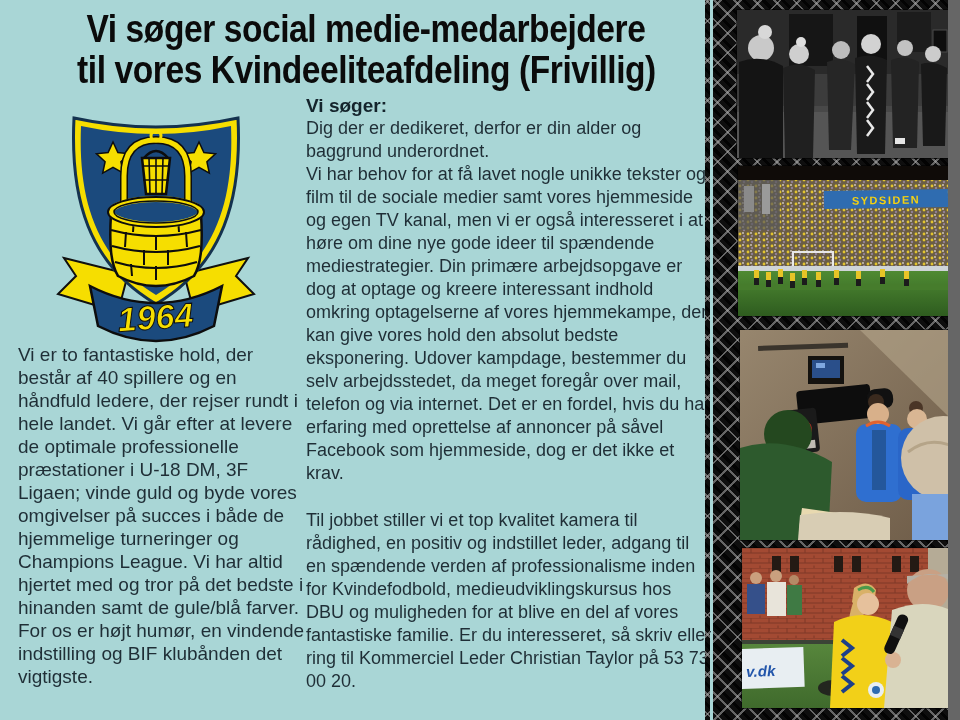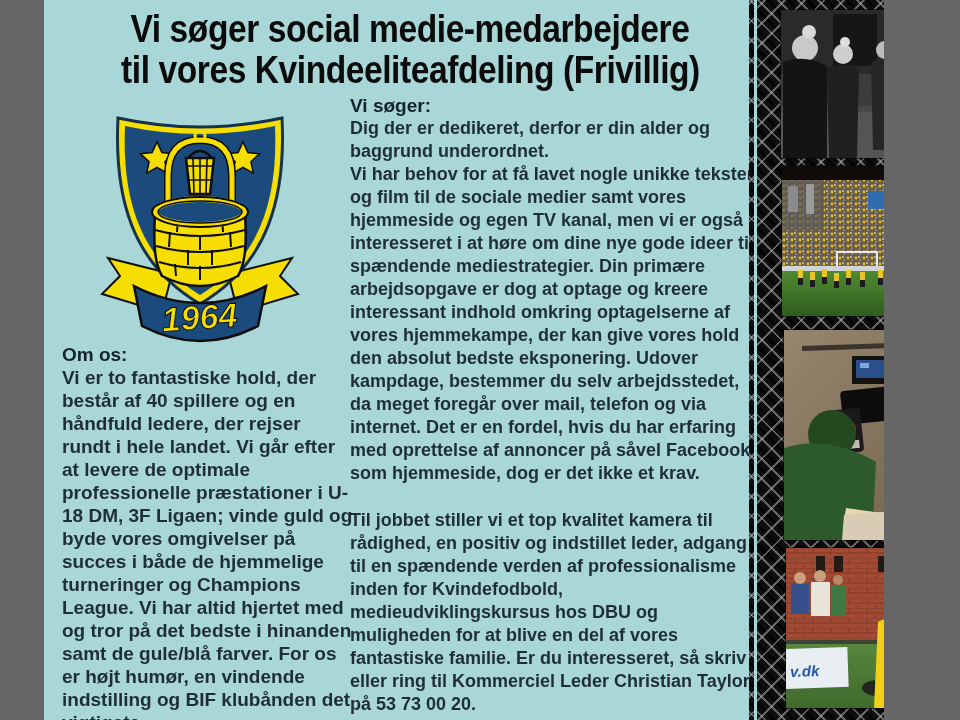--- a/index.html
+++ b/index.html
@@ -1,32 +1,31 @@
 <!DOCTYPE html>
 <html><head>
 <meta charset="utf-8">
 <style>
   html,body{margin:0;padding:0;background:#666;}
   .slide{
-    position:relative;width:840px;height:720px;overflow:hidden;
+    position:relative;width:948px;height:720px;overflow:hidden;
     background:#a9d6d6;
     font-family:"Liberation Sans",sans-serif;
     color:#1f2e36;
-    margin-left:44px;
   }
   
   .title{
     position:absolute;left:0;top:8px;width:732px;text-align:center;
     font-weight:bold;color:#0b0b0b;font-size:39px;line-height:41px;
     letter-spacing:-0.5px;
   }
   .title .tline{display:inline-block;transform:scaleX(.86);transform-origin:50% 50%;white-space:nowrap;}
   
   .col-heading{font-weight:bold;font-size:19px;line-height:23px;color:#14242c;}
-  .body-text{font-size:18px;line-height:23px;font-weight:bold;}
+  .body-text{font-size:18px;line-height:23px;}
   .about-col{position:absolute;left:18px;top:343px;width:292px;}
   .about-col .body-text{font-size:19px;}
   .mid-col{position:absolute;left:306px;top:94px;width:406px;}
   .mid-col p{margin:0;}
   .offer-block{margin-top:24px;}
   
   .logo-wrap{position:absolute;left:56px;top:106px;width:200px;height:242px;}
   .logo-wrap svg{width:100%;height:100%;}
   
   .chain-tex{
@@ -94,21 +93,20 @@
       </g>
 
       <g>
         <path d="M34,180 Q100,214 166,180 L158,220 Q100,250 42,220 Z" fill="#1b4a7d" stroke="#0d0d0d" stroke-width="2.5"></path>
         <text x="100" y="223" text-anchor="middle" font-size="34" font-weight="bold" font-family="Liberation Sans, sans-serif" fill="#f6de00" stroke="#0d0d0d" stroke-width="1" transform="rotate(-4 100 218)" font-style="italic">1964</text>
       </g>
     </svg>
   </div>
 
   <div class="about-col">
-    <div class="col-heading">Om os:</div>
     <div class="body-text">Vi er to fantastiske hold, der består af 40 spillere og en håndfuld ledere, der rejser rundt i hele landet. Vi går efter at levere de optimale professionelle præstationer i U-18 DM, 3F Ligaen; vinde guld og byde vores omgivelser på succes i både de hjemmelige turneringer og Champions League. Vi har altid hjertet med og tror på det bedste i hinanden samt de gule/blå farver. For os er højt humør, en vindende indstilling og BIF klubånden det vigtigste.</div>
   </div>
 
   <div class="mid-col">
     <div class="col-heading">Vi søger:</div>
     <p class="body-text">Dig der er dedikeret, derfor er din alder og baggrund underordnet.</p>
     <p class="body-text">Vi har behov for at få lavet nogle unikke tekster og film til de sociale medier samt vores hjemmeside og egen TV kanal, men vi er også interesseret i at høre om dine nye gode ideer til spændende mediestrategier. Din primære arbejdsopgave er dog at optage og kreere interessant indhold omkring optagelserne af vores hjemmekampe, der kan give vores hold den absolut bedste eksponering. Udover kampdage, bestemmer du selv arbejdsstedet, da meget foregår over mail, telefon og via internet. Det er en fordel, hvis du har erfaring med oprettelse af annoncer på såvel Facebook som hjemmeside, dog er det ikke et krav.</p>
     <div class="offer-block">
       <p class="body-text">Til jobbet stiller vi et top kvalitet kamera til rådighed, en positiv og indstillet leder, adgang til en spændende verden af professionalisme inden for Kvindefodbold, medieudviklingskursus hos DBU og muligheden for at blive en del af vores fantastiske familie. Er du interesseret, så skriv eller ring til Kommerciel Leder Christian Taylor på 53 73 00 20.</p>
     </div>

